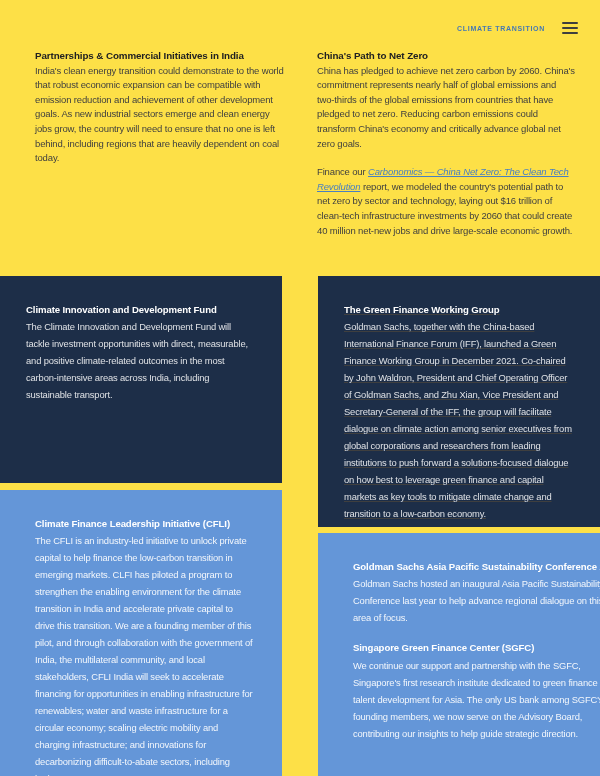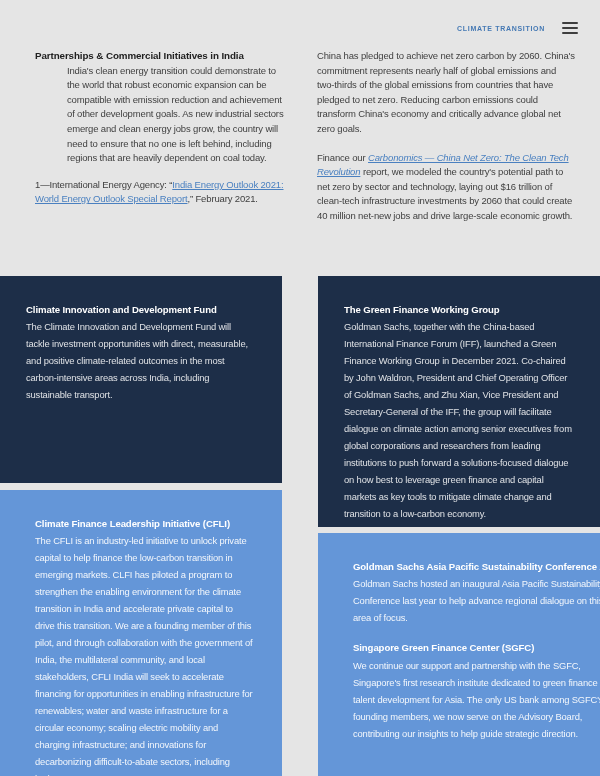--- a/index.html
+++ b/index.html
@@ -1,21 +1,21 @@
 <!DOCTYPE html>
 <html><head>
 <meta charset="utf-8">
 <style>
   * { margin: 0; padding: 0; box-sizing: border-box; }
   html,body { background: #ffffff; }
   .page {
     position: relative;
     width: 600px;
     height: 776px;
-    background: #e5e5e5;
+    background: #fde047;
     overflow: hidden;
     font-family: "Liberation Sans", "DejaVu Sans", sans-serif;
     color: #3f3f3f;
   }
 
   
   .topbar {
     position: absolute;
     top: 22px;
     right: 22px;
@@ -59,21 +59,21 @@
     letter-spacing: -0.1px;
     line-height: 14.6px;
   }
   .col p {
     font-size: 9.5px;
     line-height: 14.6px;
     letter-spacing: -0.15px;
     color: #3f3f3f;
     margin-bottom: 14px;
   }
-  .col p.lastpara { margin-bottom: 10px; margin-left: 32px; }
+  .col p.lastpara { margin-bottom: 10px; }
 
   .footnote {
     font-size: 7.8px;
     line-height: 11px;
     letter-spacing: -0.1px;
     color: #4a4a4a;
     padding-top: 2px;
   }
   .link {
     color: #4a80c0;
@@ -85,21 +85,21 @@
   
   .card {
     position: absolute;
     padding: 27px 28px 0 35px;
   }
   .card.navy { background: #1d2e48; padding-left: 26px; }
   .card.blue { background: #6496d8; }
 
   .card-navy-left  { left: 0;     top: 276px; width: 282px; height: 207px; }
   .card-blue-left  { left: 0;     top: 490px; width: 282px; height: 320px; }
-  .card-navy-right { left: 318px; top: 276px; width: 282px; height: 251px; }
+  .card-navy-right { left: 318px; top: 276px; width: 282px; height: 251px; text-decoration: underline; }
   .card-blue-right { left: 318px; top: 533px; width: 336px; height: 243px; }
 
   .card h4 {
     font-size: 9.6px;
     font-weight: bold;
     color: #ffffff;
     letter-spacing: -0.1px;
     line-height: 14.4px;
     margin-bottom: 1px;
   }
@@ -126,24 +126,24 @@
     <span class="hamburger">
         <i></i>
         <i></i>
         <i></i>
       </span>
   </div>
 
   <div class="col col-left">
     <h3>Partnerships &amp; Commercial Initiatives in India</h3>
     <p class="lastpara">India's clean energy transition could demonstrate to the world that robust economic expansion can be compatible with emission reduction and achievement of other development goals. As new industrial sectors emerge and clean energy jobs grow, the country will need to ensure that no one is left behind, including regions that are heavily dependent on coal today.</p>
-    <p class="footnote"><span>1—International Energy Agency: “</span><a class="link">India Energy Outlook 2021: World Energy Outlook Special Report</a><span>,” February 2021.</span></p>
   </div>
 
   <div class="col col-right">
+    <h3>China's Path to Net Zero</h3>
     <p>China has pledged to achieve net zero carbon by 2060. China's commitment represents nearly half of global emissions and two-thirds of the global emissions from countries that have pledged to net zero. Reducing carbon emissions could transform China's economy and critically advance global net zero goals.</p>
     <p><span>Finance our </span><a class="link italic">Carbonomics — China Net Zero: The Clean Tech Revolution</a><span> report, we modeled the country's potential path to net zero by sector and technology, laying out $16 trillion of clean-tech infrastructure investments by 2060 that could create 40 million net-new jobs and drive large-scale economic growth.</span></p>
   </div>
 
   <div class="card navy card-navy-left">
     <h4>Climate Innovation and Development Fund</h4>
     <p>The Climate Innovation and Development Fund will tackle investment opportunities with direct, measurable, and positive climate-related outcomes in the most carbon-intensive areas across India, including sustainable transport.</p>
   </div>
 
   <div class="card navy card-navy-right">

